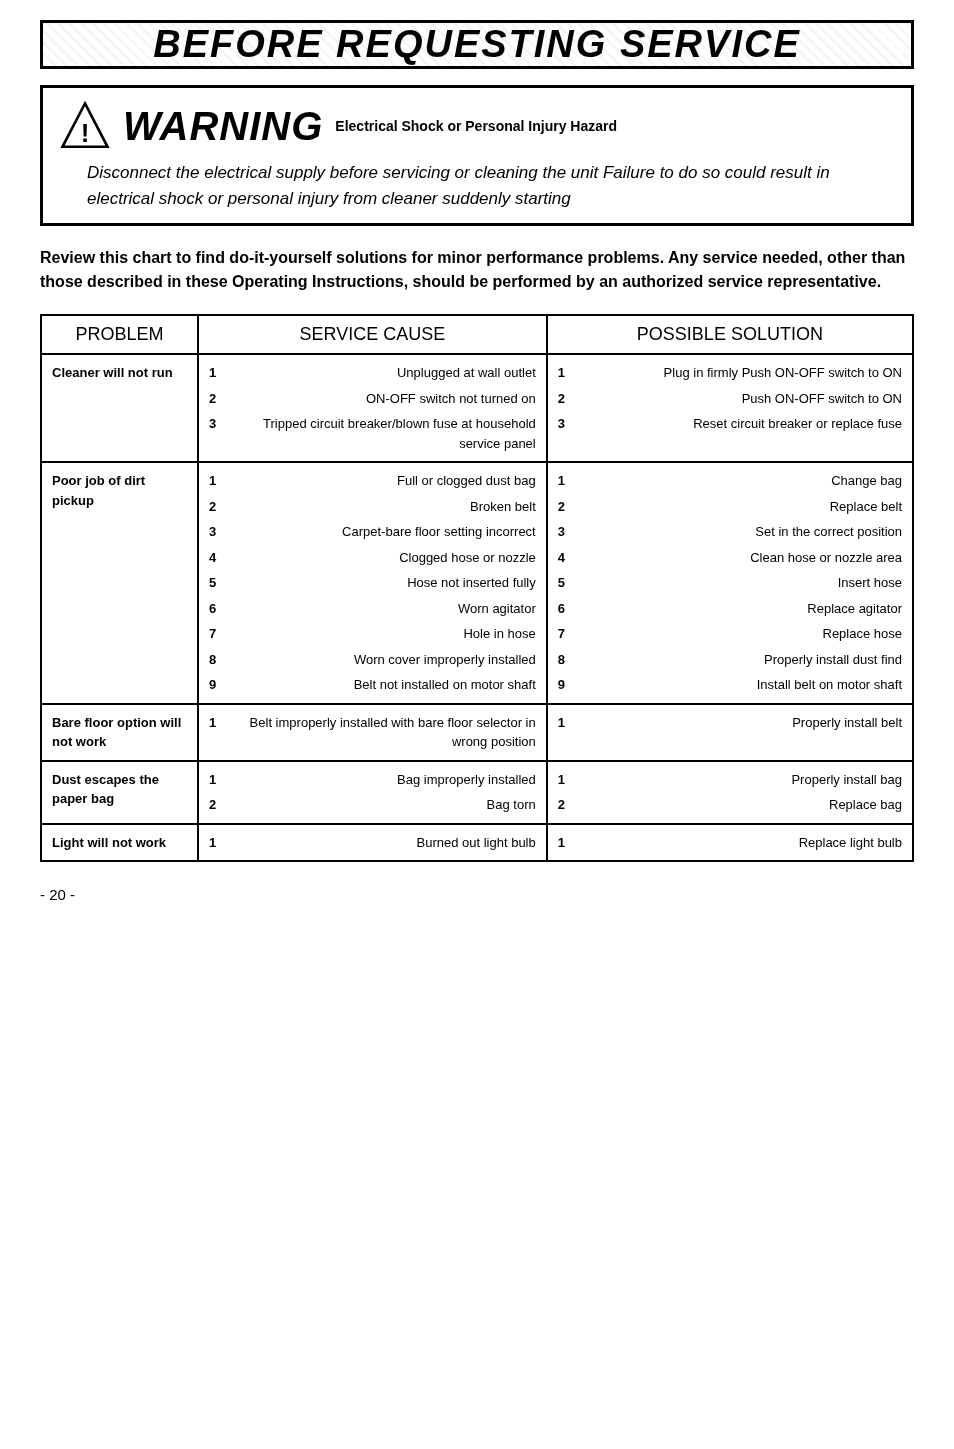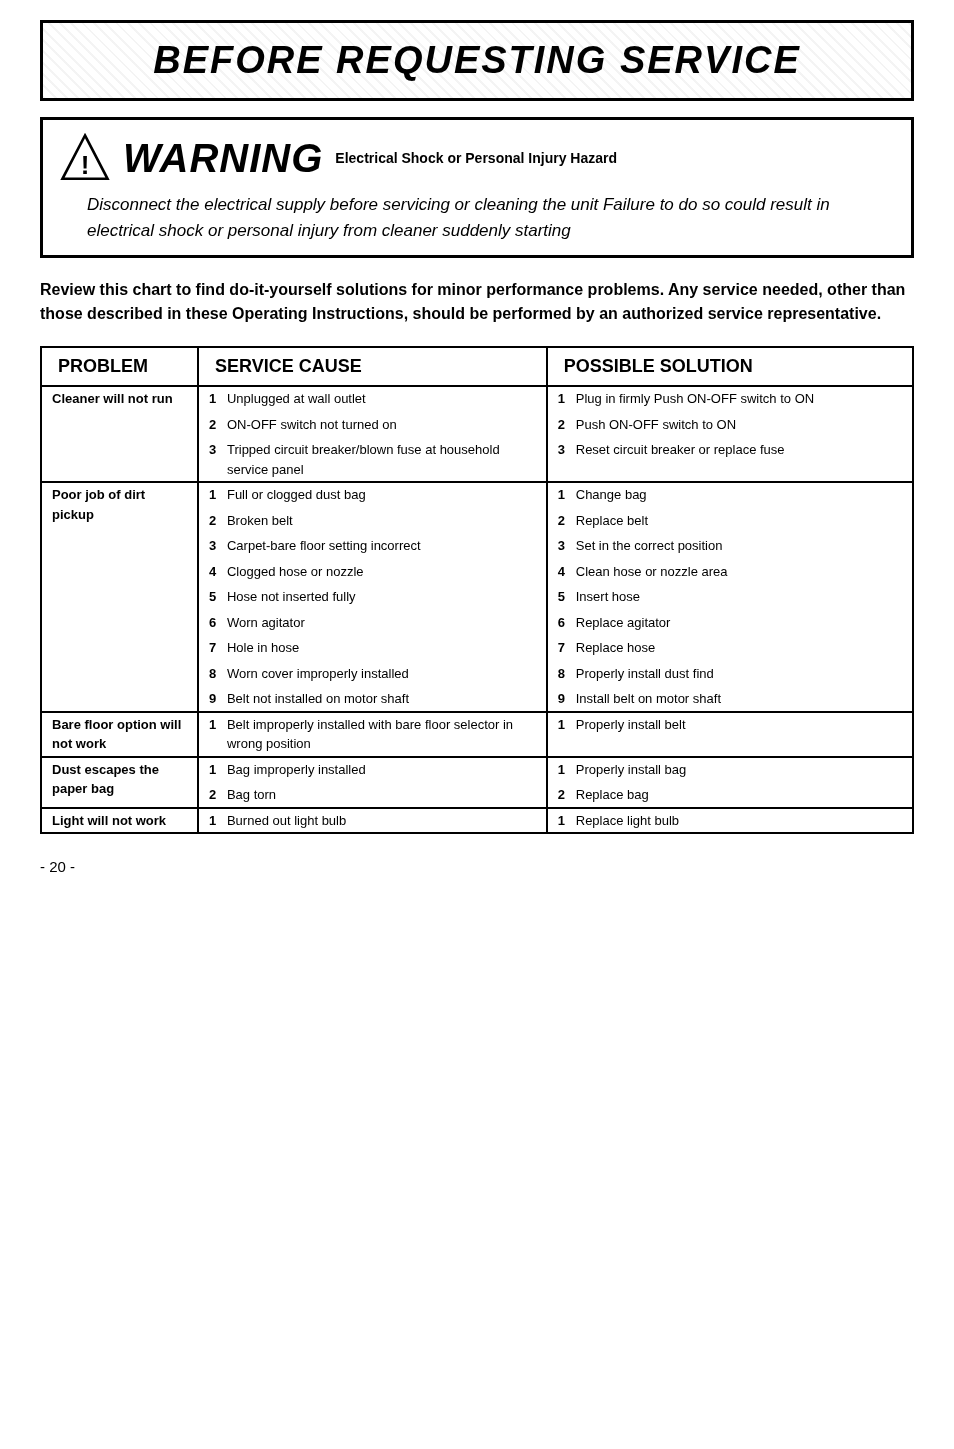--- a/index.html
+++ b/index.html
@@ -8,21 +8,21 @@
       font-family: Arial, Helvetica, sans-serif;
       width: 954px;
       min-height: 1449px;
       padding: 20px 40px 40px 40px;
       color: #000;
     }
 
     
     .header-box {
       border: 3px solid #000;
-      padding: 16px 16px;
+      padding: 0 16px;
       margin-bottom: 16px;
       background: #fff;
       display: flex;
       align-items: flex-end;
       position: relative;
       overflow: hidden;
     }
     .header-bg-pattern {
       position: absolute;
       left: 0; top: 0; right: 0; bottom: 0;
@@ -93,28 +93,28 @@
     
     .service-table {
       width: 100%;
       border-collapse: collapse;
       border: 2px solid #000;
     }
     .service-table th {
       border: 2px solid #000;
       padding: 8px 16px;
       font-size: 18px;
-      font-weight: 700;
-      text-align: left;
+      font-weight: 400;
+      text-align: center;
       vertical-align: top;
       background: #fff;
     }
     .service-table td {
       border: 2px solid #000;
-      padding: 2px 10px;
+      padding: 8px 10px;
       font-size: 13px;
       vertical-align: top;
       line-height: 1.5;
     }
     .col-problem { width: 18%; }
     .col-cause { width: 40%; }
     .col-solution { width: 42%; }
 
     .problem-cell {
       font-weight: bold;
@@ -134,20 +134,21 @@
     .numbered-list li:last-child {
       margin-bottom: 0;
     }
     .num {
       font-weight: bold;
       min-width: 18px;
       flex-shrink: 0;
     }
     .list-text {
       flex: 1;
+      text-align: right;
     }
 
     
     .footer {
       text-align: left;
       font-size: 15px;
       margin-top: 24px;
     }
   </style>
 </head>

